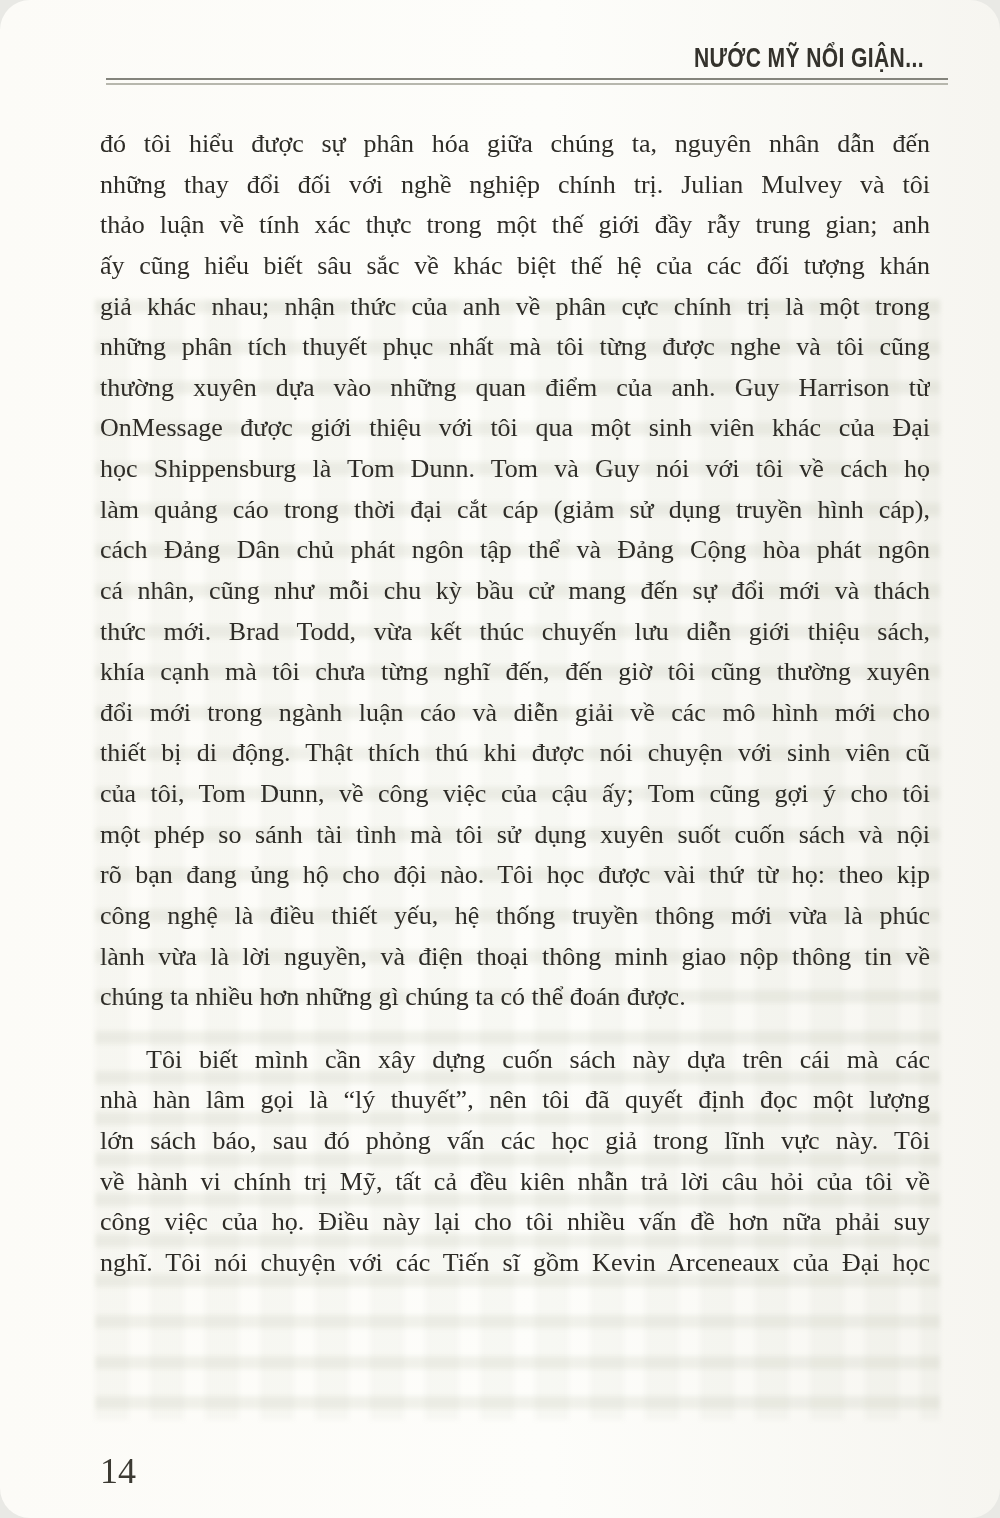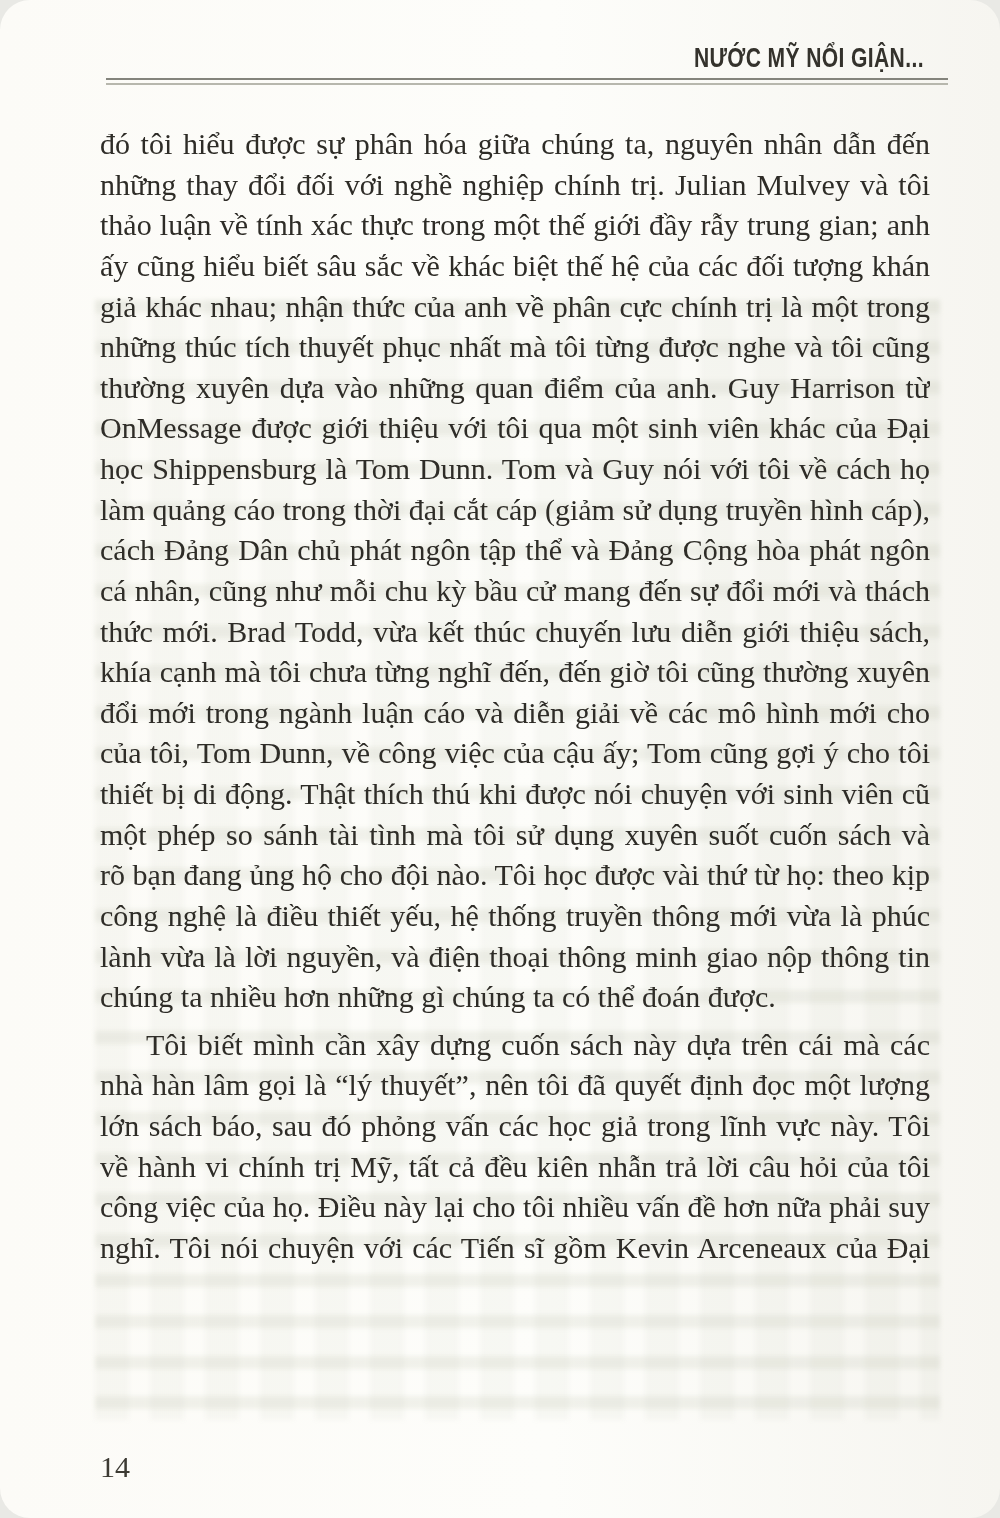--- a/index.html
+++ b/index.html
@@ -64,39 +64,39 @@
     filter: blur(2.5px);
   }
 
   
   .text-block {
     position: absolute;
     left: 100px;
     top: 124px;
     width: 830px;
     color: var(--ink);
-    font-size: 30px;
+    font-size: 26px;
   }
   .line {
     height: 40.63px;
     line-height: 40.63px;
     text-align: justify;
     text-align-last: justify;
     overflow: hidden;
   }
   .line.endpara { text-align-last: left; }
   .para.indent .line.first { text-indent: 46px; }
-  .para + .para { margin-top: 7px; }
+  .para + .para { margin-top: 22px; }
 
   
   .page-number {
     position: absolute;
     left: 100px;
     top: 1450px;
-    font-size: 30px;
+    font-size: 36px;
     color: #3c3a33;
   }
 </style>
 </head>
 <body>
 
 <div class="page" style="--paper: #fcfbf7; --ink: #2e2c27; --header-ink: #34322c; --rule-dark: #84847c; --rule-light: #b7b7ad;">
   <div class="running-header">
     <span class="rh-text">NƯỚC MỸ NỔI GIẬN...</span>
   </div>
@@ -105,32 +105,32 @@
 
   <div class="bleed"></div>
 
   <div class="text-block">
       <div class="para">
         <div class="line first">đó tôi hiểu được sự phân hóa giữa chúng ta, nguyên nhân dẫn đến</div>
         <div class="line">những thay đổi đối với nghề nghiệp chính trị. Julian Mulvey và tôi</div>
         <div class="line">thảo luận về tính xác thực trong một thế giới đầy rẫy trung gian; anh</div>
         <div class="line">ấy cũng hiểu biết sâu sắc về khác biệt thế hệ của các đối tượng khán</div>
         <div class="line">giả khác nhau; nhận thức của anh về phân cực chính trị là một trong</div>
-        <div class="line">những thúc tích thuyết phục nhất mà tôi từng được nghe và tôi cũng</div>
+        <div class="line">những phân tích thuyết phục nhất mà tôi từng được nghe và tôi cũng</div>
         <div class="line">thường xuyên dựa vào những quan điểm của anh. Guy Harrison từ</div>
         <div class="line">OnMessage được giới thiệu với tôi qua một sinh viên khác của Đại</div>
         <div class="line">học Shippensburg là Tom Dunn. Tom và Guy nói với tôi về cách họ</div>
         <div class="line">làm quảng cáo trong thời đại cắt cáp (giảm sử dụng truyền hình cáp),</div>
         <div class="line">cách Đảng Dân chủ phát ngôn tập thể và Đảng Cộng hòa phát ngôn</div>
         <div class="line">cá nhân, cũng như mỗi chu kỳ bầu cử mang đến sự đổi mới và thách</div>
         <div class="line">thức mới. Brad Todd, vừa kết thúc chuyến lưu diễn giới thiệu sách,</div>
         <div class="line">khía cạnh mà tôi chưa từng nghĩ đến, đến giờ tôi cũng thường xuyên</div>
         <div class="line">đổi mới trong ngành luận cáo và diễn giải về các mô hình mới cho</div>
+        <div class="line">thiết bị di động. Thật thích thú khi được nói chuyện với sinh viên cũ</div>
         <div class="line">của tôi, Tom Dunn, về công việc của cậu ấy; Tom cũng gợi ý cho tôi</div>
-        <div class="line">thiết bị di động. Thật thích thú khi được nói chuyện với sinh viên cũ</div>
         <div class="line">một phép so sánh tài tình mà tôi sử dụng xuyên suốt cuốn sách và nội</div>
         <div class="line">rõ bạn đang ủng hộ cho đội nào. Tôi học được vài thứ từ họ: theo kịp</div>
         <div class="line">công nghệ là điều thiết yếu, hệ thống truyền thông mới vừa là phúc</div>
         <div class="line">lành vừa là lời nguyền, và điện thoại thông minh giao nộp thông tin về</div>
         <div class="line endpara">chúng ta nhiều hơn những gì chúng ta có thể đoán được.</div>
       </div>
       <div class="para indent">
         <div class="line first">Tôi biết mình cần xây dựng cuốn sách này dựa trên cái mà các</div>
         <div class="line">nhà hàn lâm gọi là “lý thuyết”, nên tôi đã quyết định đọc một lượng</div>
         <div class="line">lớn sách báo, sau đó phỏng vấn các học giả trong lĩnh vực này. Tôi</div>

